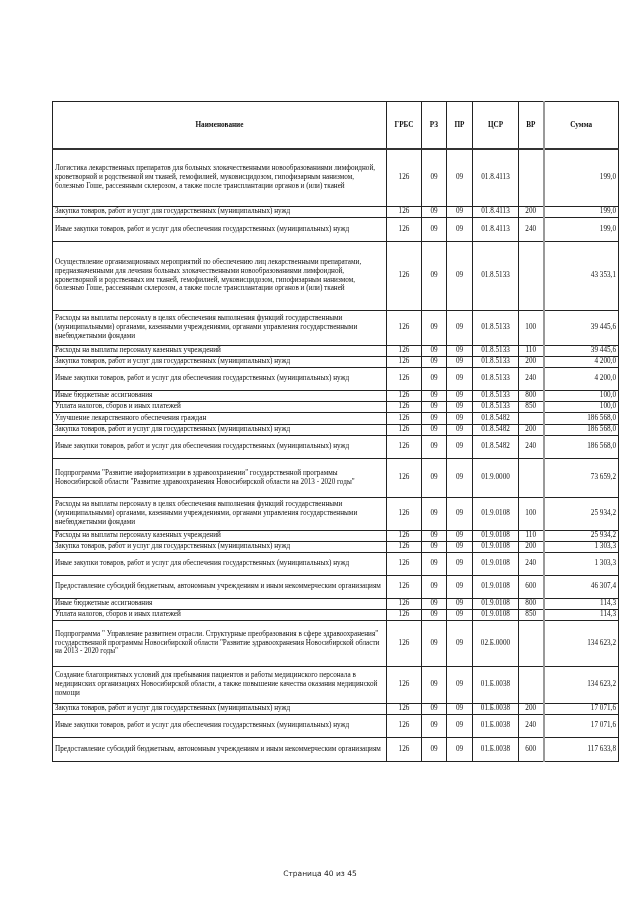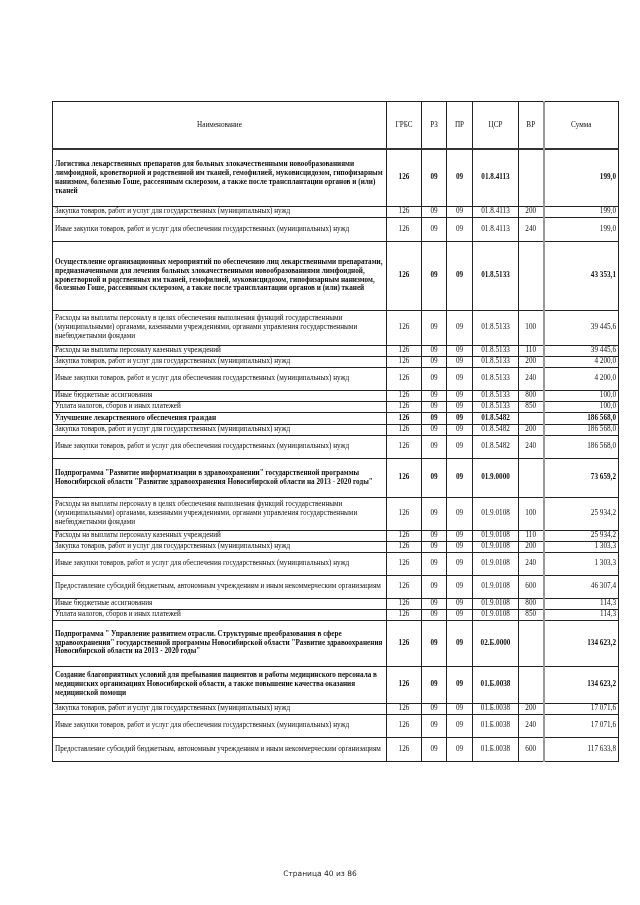--- a/index.html
+++ b/index.html
@@ -6,27 +6,27 @@
     body { width: 640px; height: 905px; position: relative; overflow: hidden; font-family: "Liberation Serif", serif; color: #111; }
     .page { position: absolute; left: 0; top: 0; width: 640px; height: 905px; background: #fff; }
     table.budget {
       position: absolute; left: 52px; top: 101px; width: 566px;
       border-collapse: collapse; table-layout: fixed;
       font-size: 7.2px; line-height: 8.9px;
     }
     table.budget td, table.budget th {
       border: 1px solid #222; padding: 0 2px; vertical-align: middle; overflow: hidden;
     }
-    table.budget th { font-weight: normal; height: 46px; }
+    table.budget th { font-weight: bold; height: 46px; }
     table.budget thead tr { border-bottom: 2px solid #333; }
     td.name { text-align: left; padding-left: 2px; }
     td.c { text-align: center; }
     td.r { text-align: right; padding-right: 2px; }
     td.sum, th.sum { border-left: 2px solid #999 !important; }
-    tr.bold td { font-weight: bold; }
+    tr.bold td { font-weight: normal; }
     .footer {
       position: absolute; left: 0; width: 640px; top: 869px; text-align: center;
       font-family: "DejaVu Sans", sans-serif; font-size: 7.5px; color: #222;
     }
   </style>
 </head>
 <body>
 
 <div class="page">
   <table class="budget">
@@ -281,14 +281,14 @@
           <td class="c">126</td>
           <td class="c">09</td>
           <td class="c">09</td>
           <td class="c">01.Б.0038</td>
           <td class="c">600</td>
           <td class="r sum">117 633,8</td>
         </tr>
       </tbody>
   </table>
 
-  <div class="footer">Страница 40 из 86</div>
+  <div class="footer">Страница 40 из 45</div>
 </div>
 
 </body></html>

